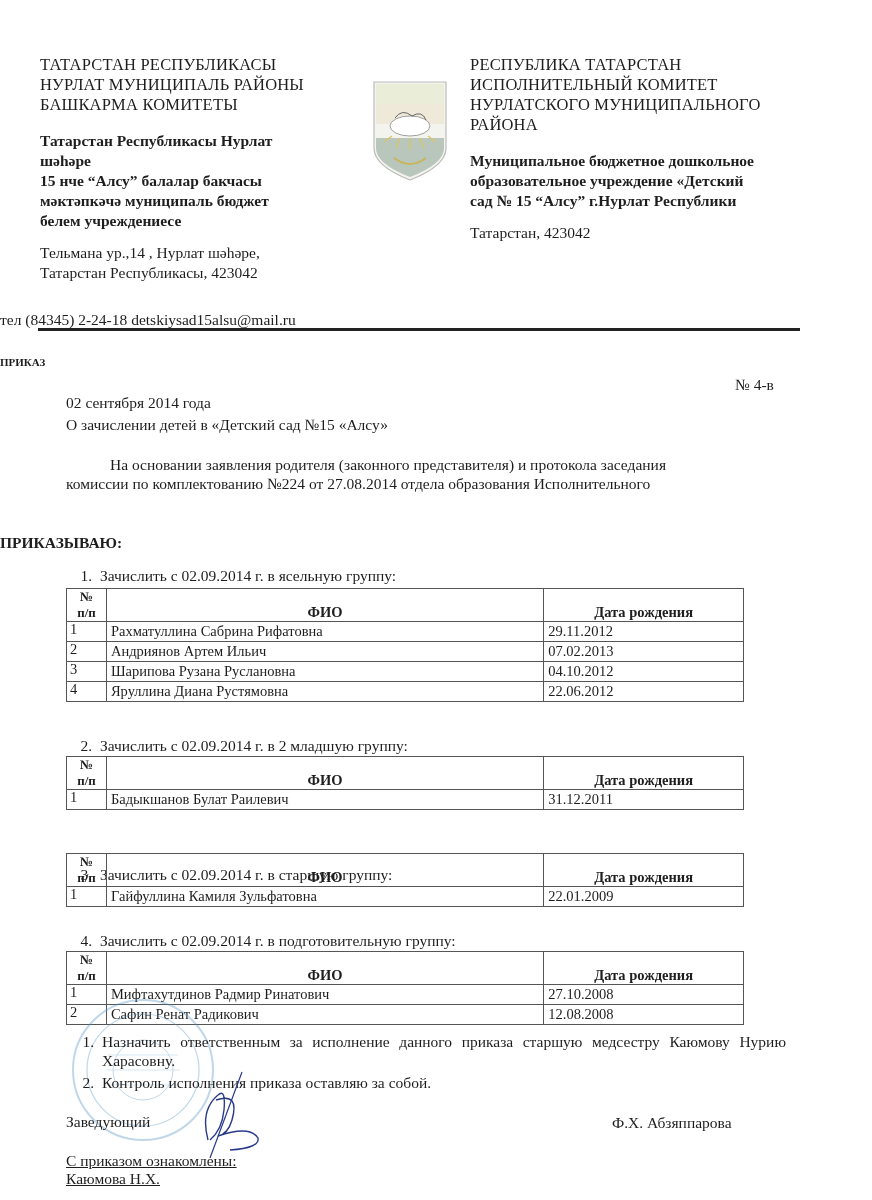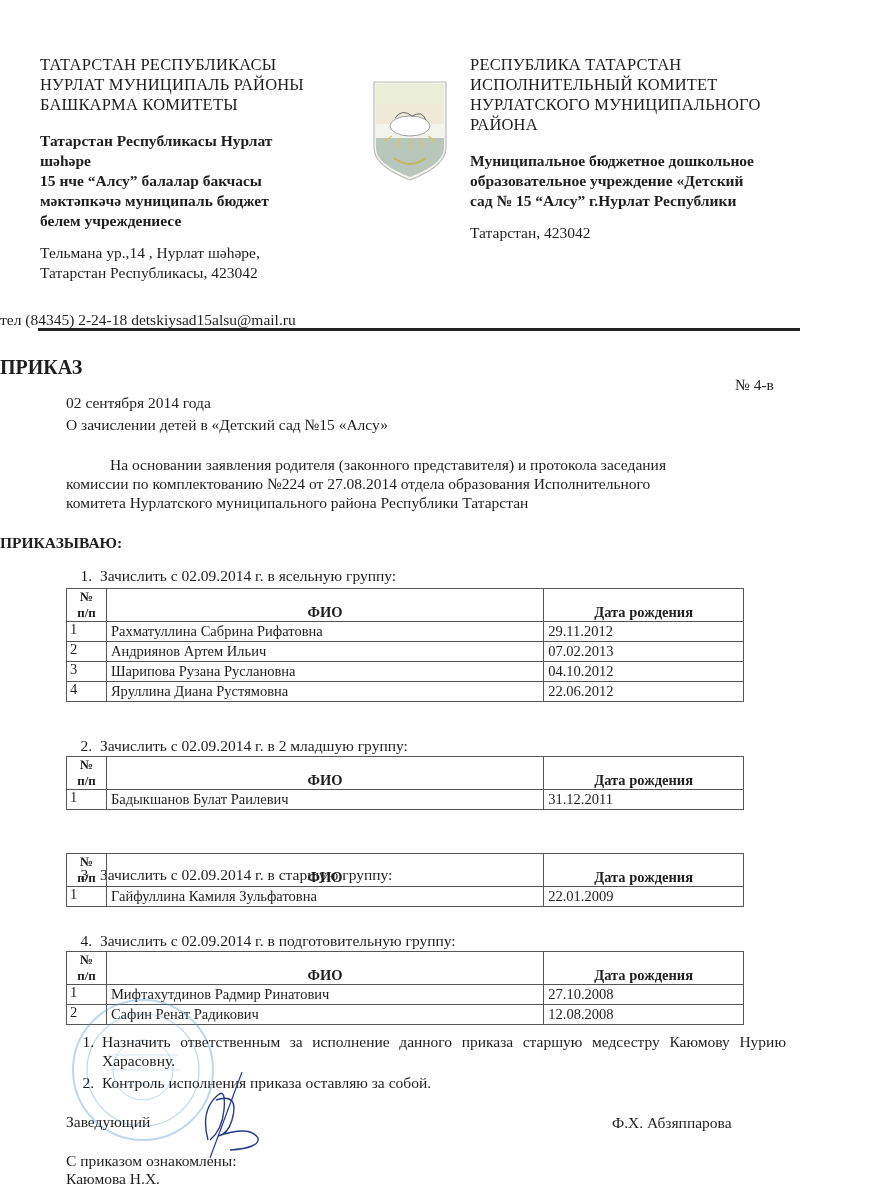--- a/index.html
+++ b/index.html
@@ -13,21 +13,21 @@
     .abs { position: absolute; }
     .center { text-align: left; }
     .hdr-left { left: 40px; top: 55px; width: 310px; }
     .hdr-right { left: 470px; top: 55px; width: 340px; }
     .hdr-title { font-size: 16.5px; line-height: 20px; letter-spacing: 0.2px; }
     .hdr-org { font-size: 15.5px; line-height: 20px; font-weight: bold; margin-top: 16px; }
     .hdr-addr { font-size: 15.5px; line-height: 20px; margin-top: 12px; }
     .emblem { left: 370px; top: 78px; width: 80px; height: 105px; }
     .contact { left: 0; width: 864px; top: 311px; font-size: 15.5px; }
     .rule { left: 38px; top: 328px; width: 762px; height: 3px; background: #222; }
-    .title { left: 0; width: 804px; top: 356px; font-size: 20px; font-weight: bold; }
+    .title { left: 0; width: 804px; top: 356px; font-size: 11px; font-weight: bold; }
     .date { left: 66px; top: 394px; font-size: 15.5px; }
     .number { left: 735px; top: 376px; font-size: 15.5px; }
     .subject { left: 66px; top: 416px; font-size: 15.5px; }
     .basis { left: 66px; top: 455px; width: 700px; font-size: 15.5px; line-height: 19px; }
     .basis .indent { display: inline-block; width: 44px; }
     .order { left: 0; width: 724px; top: 534px; font-size: 15.5px; font-weight: bold; }
     .item-label { font-size: 15.5px; }
     .item-num { display: inline-block; width: 26px; text-align: right; margin-right: 8px; }
     table.kids {
       position: absolute;
@@ -50,21 +50,21 @@
     table.kids .c-date { width: 200px; }
     table.kids td { height: 20px; line-height: 19px; }
     table.kids td.c-num { text-align: left; padding-left: 3px; line-height: 15px; }
     .final { left: 66px; top: 1032px; width: 720px; font-size: 15.5px; line-height: 19px; }
     .final .li { display: flex; }
     .final .li .n { width: 36px; text-align: right; padding-right: 8px; flex: none; }
     .final .li .t { flex: 1; text-align: justify; }
     .final .li + .li { margin-top: 3px; }
     .sign-role { left: 66px; top: 1113px; font-size: 15.5px; }
     .sign-name { left: 612px; top: 1114px; font-size: 15.5px; }
-    .ack { left: 66px; top: 1152px; font-size: 15.5px; line-height: 18px; }
+    .ack { left: 66px; top: 1152px; font-size: 15.5px; line-height: 18px; text-decoration: underline; }
     .stamp { left: 68px; top: 995px; width: 150px; height: 150px; opacity: 0.35; }
     .signature { left: 180px; top: 1070px; width: 110px; height: 90px; }
   </style>
 </head>
 <body>
 
 <div class="abs hdr-left center">
   <div class="hdr-title">
     <div>ТАТАРСТАН  РЕСПУБЛИКАСЫ</div>
     <div>НУРЛАТ МУНИЦИПАЛЬ РАЙОНЫ</div>
@@ -123,21 +123,20 @@
 <div class="abs rule"></div>
 
 <div class="abs title center">ПРИКАЗ</div>
 <div class="abs date">02 сентября 2014 года</div>
 <div class="abs number">№ 4-в</div>
 <div class="abs subject">О зачислении детей в «Детский сад №15 «Алсу»</div>
 
 <div class="abs basis">
   <div><span class="indent"></span><span>На основании заявления родителя (законного представителя) и протокола заседания</span></div>
   <div>комиссии по комплектованию №224 от 27.08.2014 отдела образования Исполнительного</div>
-  <div>комитета Нурлатского муниципального района Республики Татарстан</div>
 </div>
 
 <div class="abs order center">ПРИКАЗЫВАЮ:</div>
 
 <div class="abs item-label" style="left:66px; top:567px;">
   <span class="item-num">1.</span><span>Зачислить с 02.09.2014 г. в ясельную группу:</span>
 </div>
 <table class="kids" style="top:588px;">
   <tbody>
       <tr>

